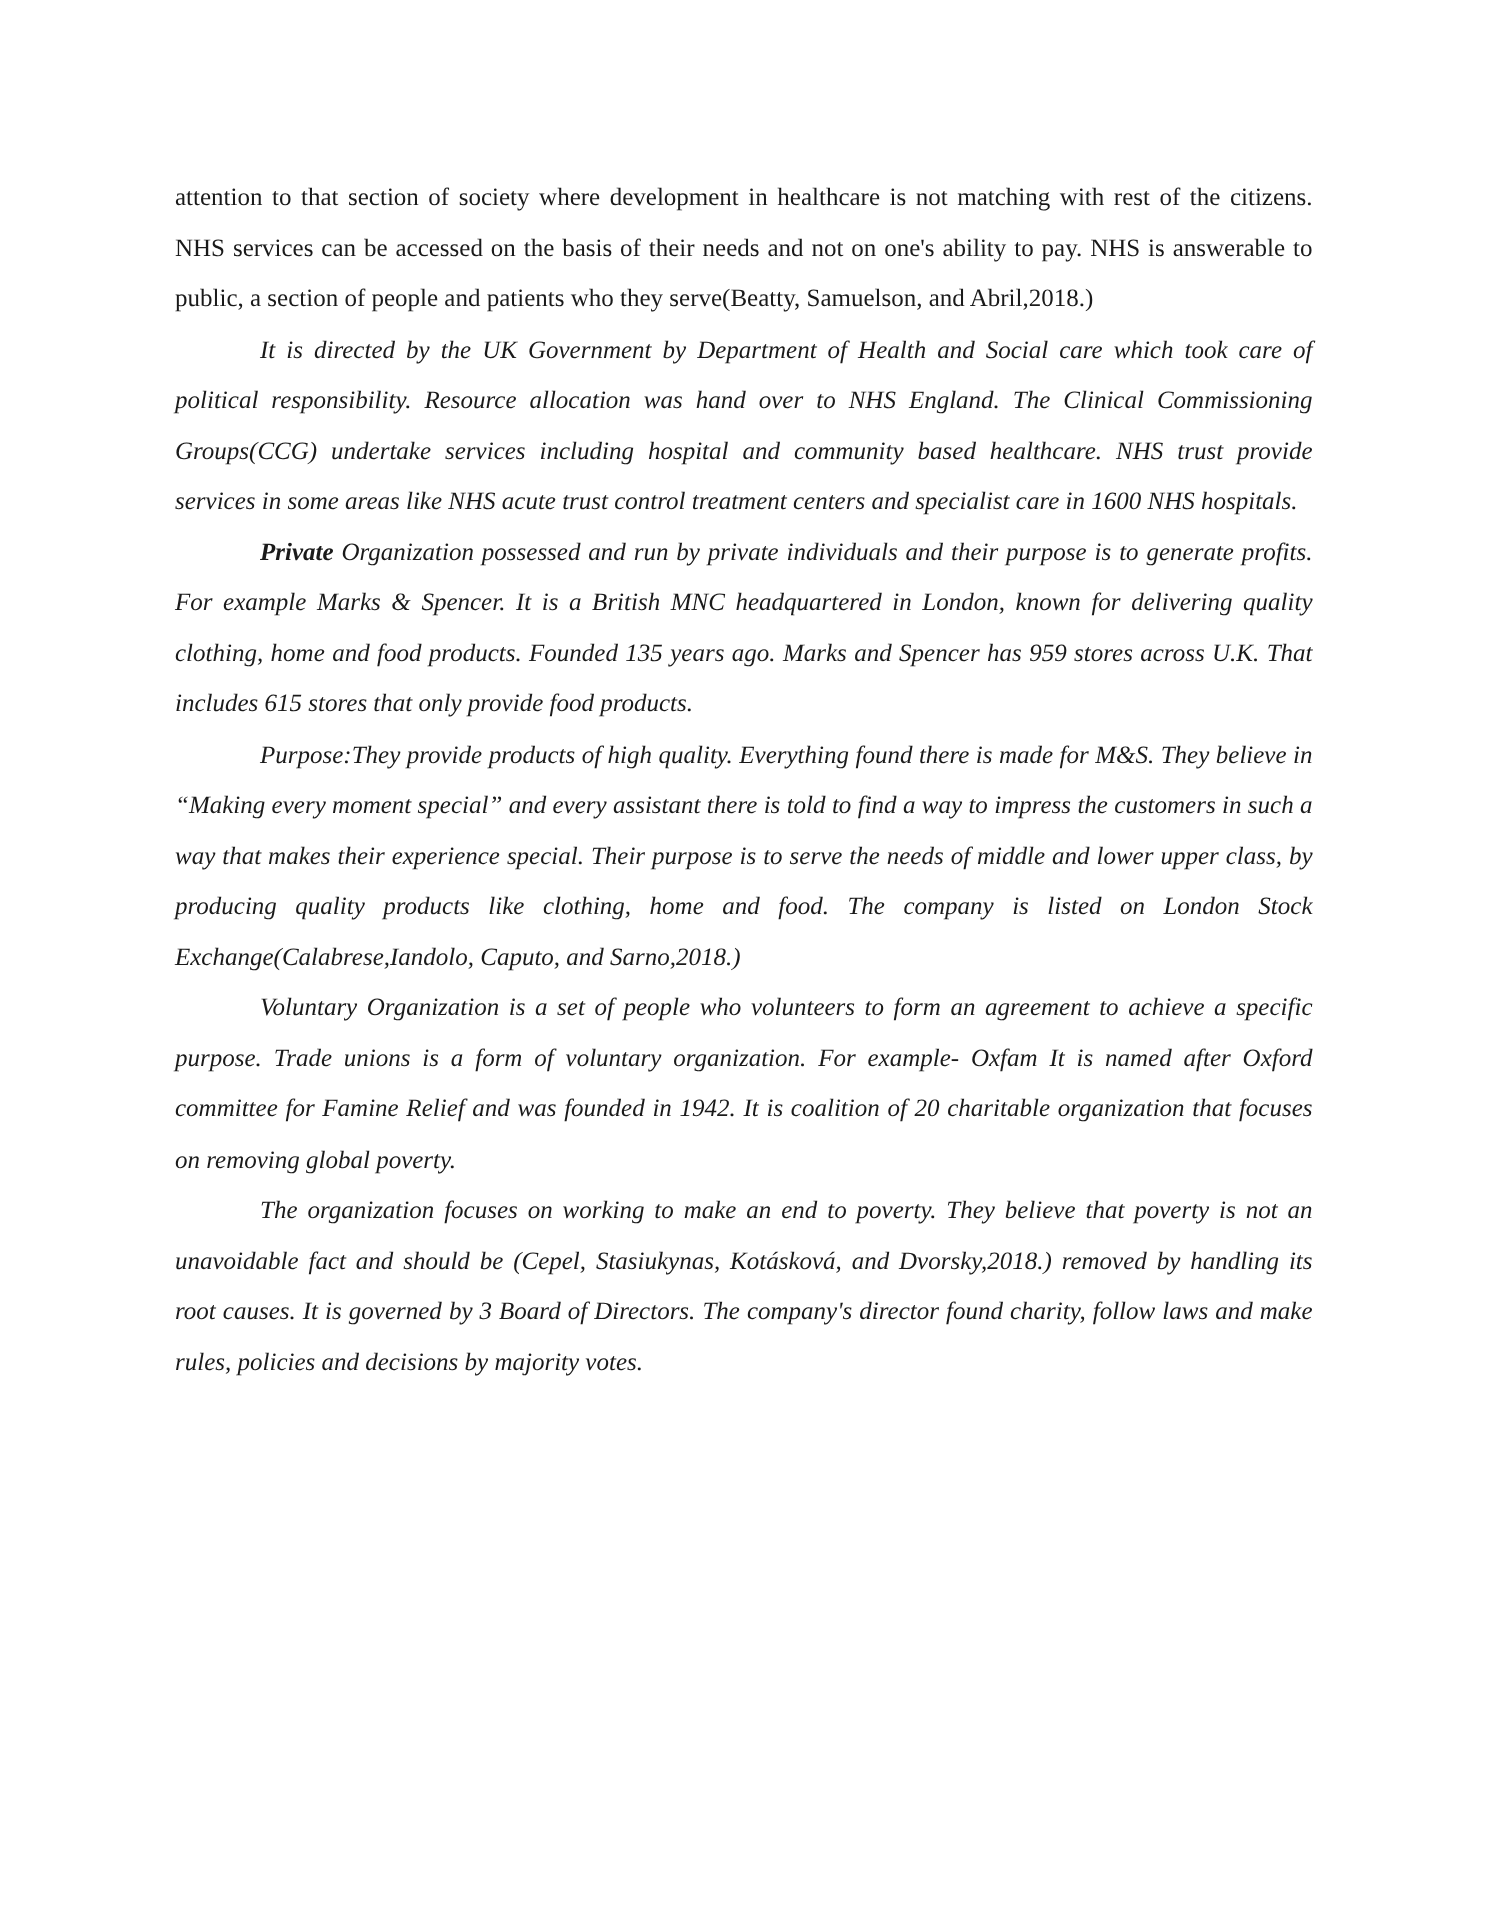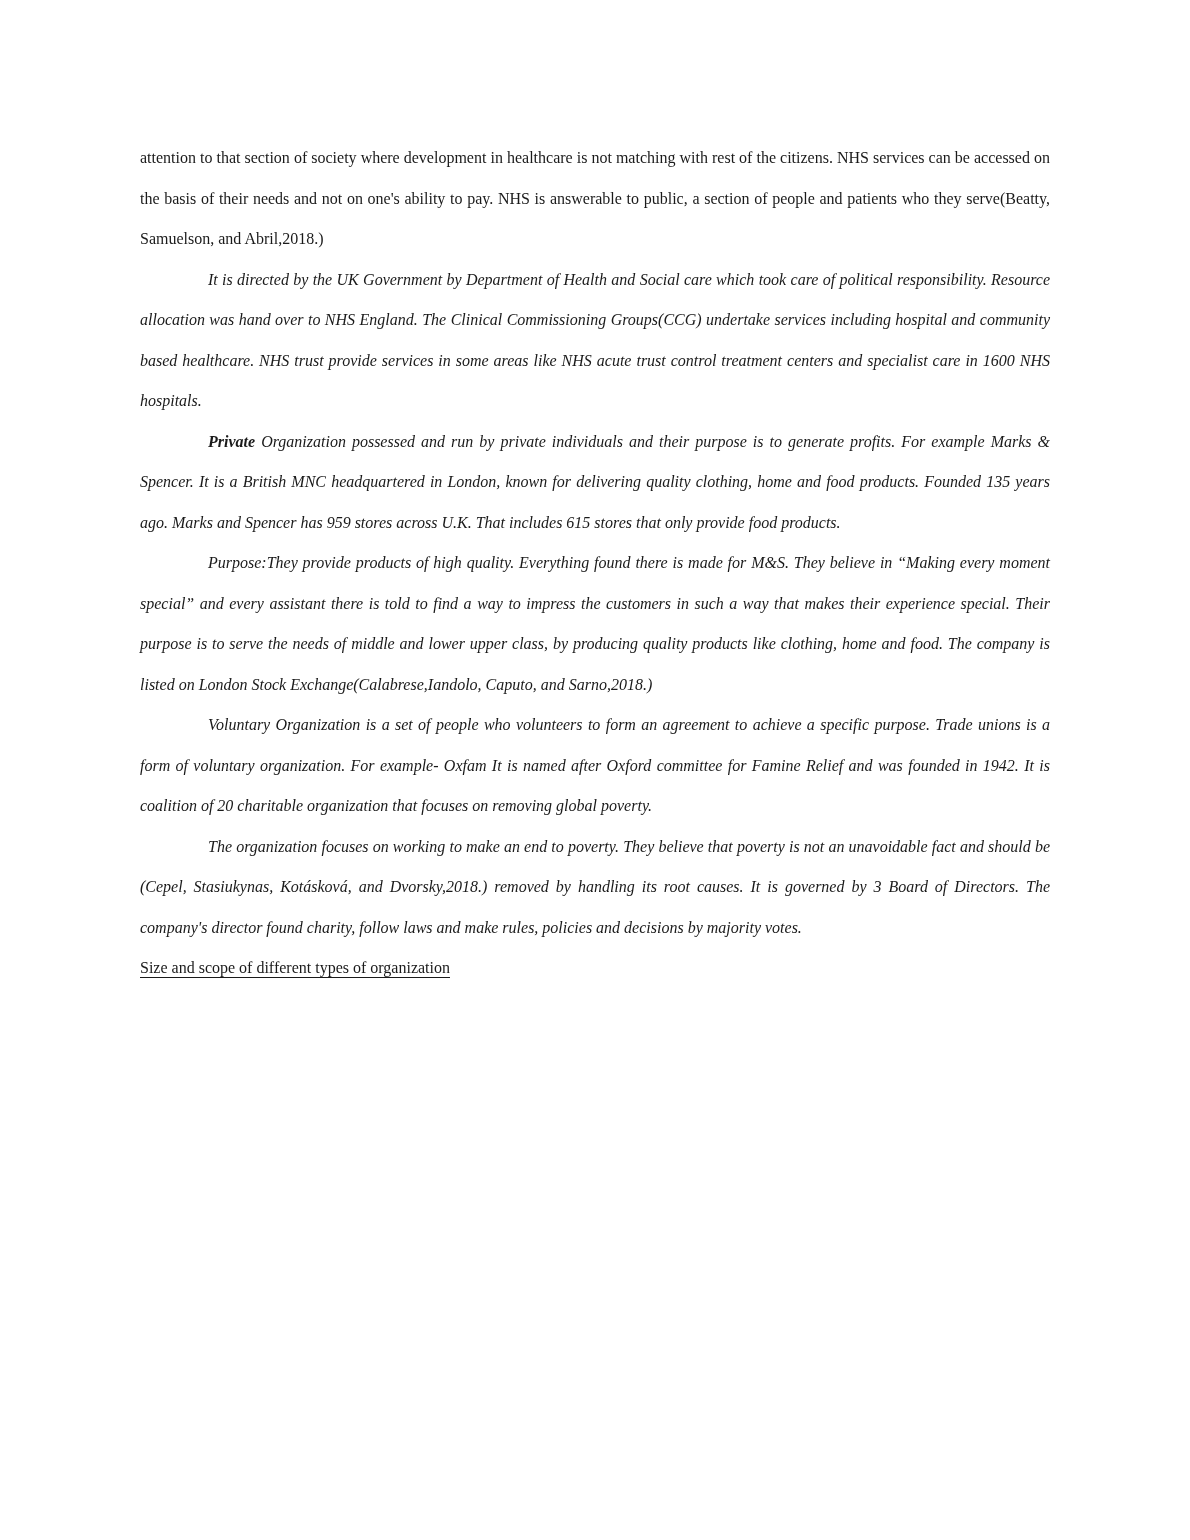--- a/index.html
+++ b/index.html
@@ -8,21 +8,21 @@
     background: #ffffff;
   }
   .page {
     position: relative;
     width: 1190px;
     height: 1540px;
     background: #ffffff;
     box-sizing: border-box;
     padding: 138px 140px 0 140px;
     font-family: "Liberation Serif", "DejaVu Serif", serif;
-    font-size: 16px;
+    font-size: 20px;
     line-height: 40.5px;
     color: #1a1a1a;
     overflow: hidden;
   }
   .page p {
     margin: 0;
     text-align: justify;
   }
   .page p.indent {
     text-indent: 68px;
@@ -45,14 +45,13 @@
 </head>
 <body>
 
 <div class="page">
   <p>attention to that section of society where development in healthcare is not matching with rest of the citizens. NHS services can be accessed on the basis of their needs  and not on one's ability to pay. NHS is answerable to public, a section of people and patients who they serve(Beatty, Samuelson, and Abril,2018.)</p>
   <p class="indent">It is directed by the UK Government by Department of Health and Social care which took care of political responsibility. Resource allocation was hand over to NHS England. The Clinical Commissioning Groups(CCG) undertake  services including hospital and community based healthcare. NHS trust provide services in some areas like NHS acute trust control treatment centers and specialist care in 1600 NHS hospitals.</p>
   <p class="indent"><strong>Private</strong><span>  Organization possessed and run by private individuals and their purpose is to generate profits. For example Marks &amp; Spencer.     It is a British MNC headquartered in London, known for delivering quality clothing, home and food products. Founded 135 years ago. Marks and Spencer has 959 stores across U.K. That includes 615 stores that only provide food products.</span></p>
   <p class="indent">Purpose:They provide products of high quality. Everything found there is made for M&amp;S. They believe in “Making every  moment special” and every assistant there is told to find a way to impress the customers in such a way that makes their experience special. Their purpose is to serve the needs of middle and lower upper class, by producing quality products like clothing, home and food.        The company is listed on London Stock Exchange(Calabrese,Iandolo, Caputo,  and Sarno,2018.)</p>
   <p class="indent">Voluntary Organization is a set of people who volunteers to form an agreement to achieve a specific purpose. Trade unions is a form of voluntary organization. For example- Oxfam It is named after Oxford committee for Famine Relief and was founded in 1942. It is coalition of  20 charitable organization that focuses on removing global poverty.</p>
   <p class="indent">The organization focuses on working  to make an end to poverty. They believe that poverty is not an unavoidable fact and should be (Cepel, Stasiukynas, Kotásková, and Dvorsky,2018.) removed by handling its root causes. It is governed by 3 Board of Directors. The company's director found charity, follow laws and make rules, policies and decisions by majority votes.</p>
-  <p class="section-heading">Size and scope of different types of organization</p>
 </div>
 
 </body></html>

